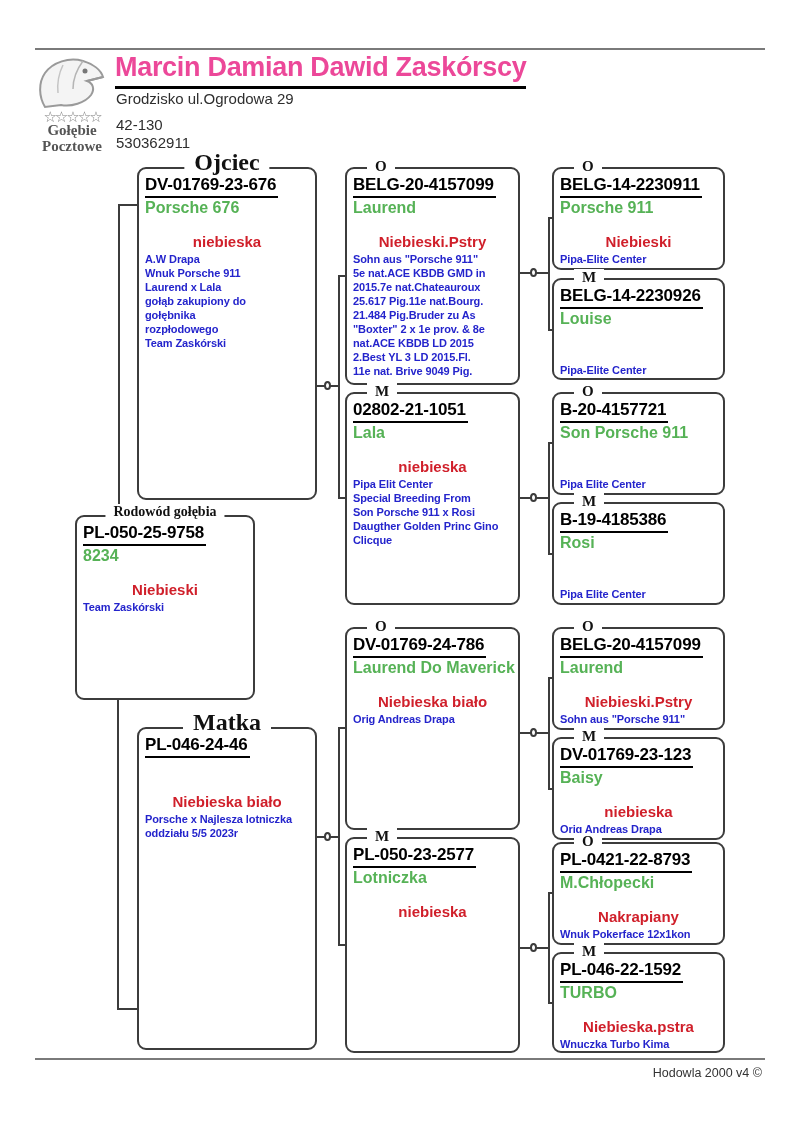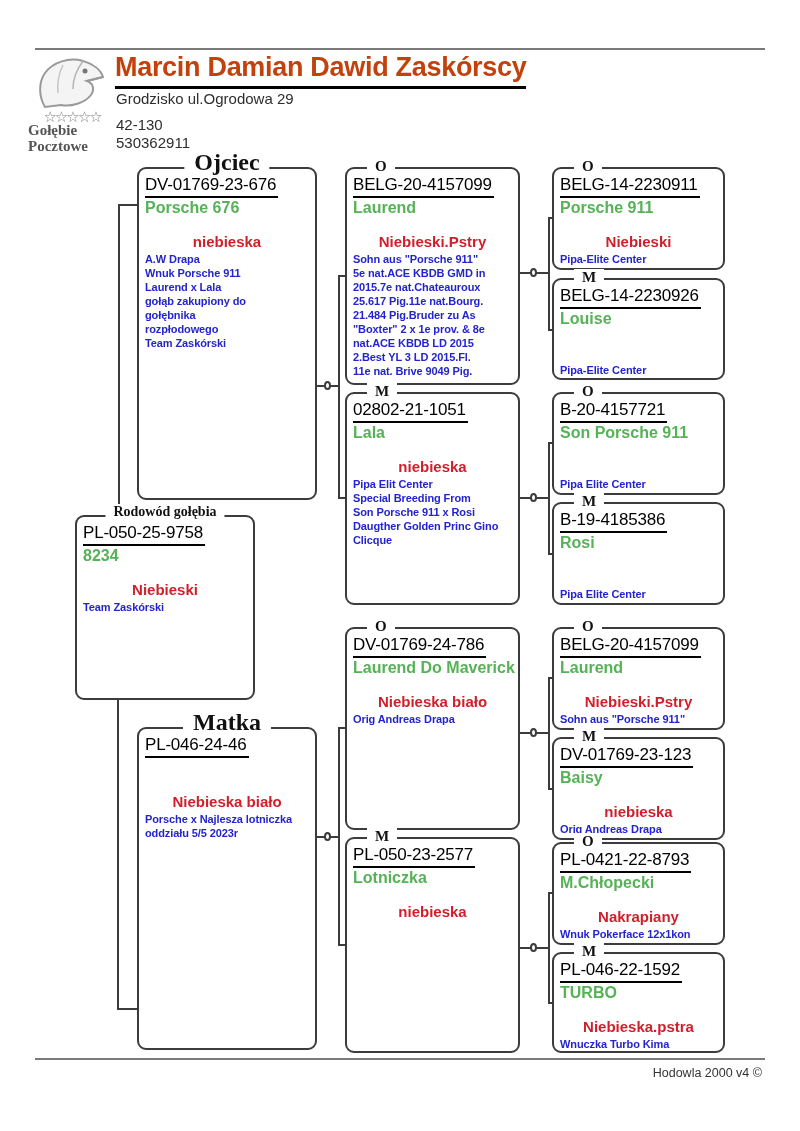--- a/index.html
+++ b/index.html
@@ -1,37 +1,37 @@
 <!DOCTYPE html>
 <html><head>
 <meta charset="utf-8">
 <style>
   html,body{margin:0;padding:0;background:#fff;}
   .page{position:relative;width:800px;height:1131px;background:#fff;overflow:hidden;
         font-family:"Liberation Sans","DejaVu Sans",sans-serif;}
   .rule{position:absolute;height:2px;background:#7a7a7a;}
   
-  .title{position:absolute;left:115px;top:52px;font-size:27px;font-weight:bold;color:#c2410c;
+  .title{position:absolute;left:115px;top:52px;font-size:27px;font-weight:bold;color:#ec4899;
          border-bottom:3px solid #000;padding-bottom:3px;letter-spacing:-0.3px;white-space:nowrap;}
   .addr{position:absolute;left:116px;font-size:15px;color:#2e2e2e;white-space:nowrap;}
   .logo-stars{position:absolute;left:28px;top:108px;width:88px;text-align:center;font-size:15px;
               color:#808080;letter-spacing:-2px;white-space:nowrap;}
-  .logo-word{position:absolute;left:28px;width:88px;
+  .logo-word{position:absolute;left:28px;width:88px;text-align:center;
              font-family:"Liberation Serif","DejaVu Serif",serif;font-weight:bold;
              font-size:15px;color:#555;}
   
   .pbox{position:absolute;box-sizing:border-box;border:2px solid #3c3c3c;border-radius:9px;
         background:#fff;padding:4px 6px;}
   .tab{position:absolute;background:#fff;font-family:"Liberation Serif","DejaVu Serif",serif;
        font-weight:bold;color:#111;white-space:nowrap;}
   .tab-om{left:20px;top:-11px;font-size:15px;padding:0 8px;}
   .tab-big{left:50%;transform:translateX(-50%);top:-20px;font-size:24px;padding:0 10px;}
   .tab-main{left:50%;transform:translateX(-50%);top:-13px;font-size:14px;padding:0 8px;}
   .ringrow{line-height:20px;margin-top:2px;white-space:nowrap;}
-  .ring{display:inline-block;font-size:17px;font-weight:normal;color:#000;
+  .ring{display:inline-block;font-size:17px;font-weight:bold;color:#000;
         border-bottom:2px solid #000;padding:0 2px 1px 0;letter-spacing:-0.2px;}
   .name{font-size:16px;font-weight:bold;color:#56b256;min-height:20px;line-height:20px;white-space:nowrap;}
   .blank{height:14px;}
   .trait{font-size:15px;font-weight:bold;color:#d01f2a;min-height:19px;line-height:19px;white-space:nowrap;text-align:center;}
   .info{font-size:11px;font-weight:bold;color:#2424cc;line-height:14px;margin-top:1px;
         white-space:pre;letter-spacing:-0.1px;}
   
   .cl{position:absolute;background:#3c3c3c;}
   .jnode{position:absolute;width:7px;height:9px;border:2px solid #3c3c3c;border-radius:50%;
          background:#fff;box-sizing:border-box;}

